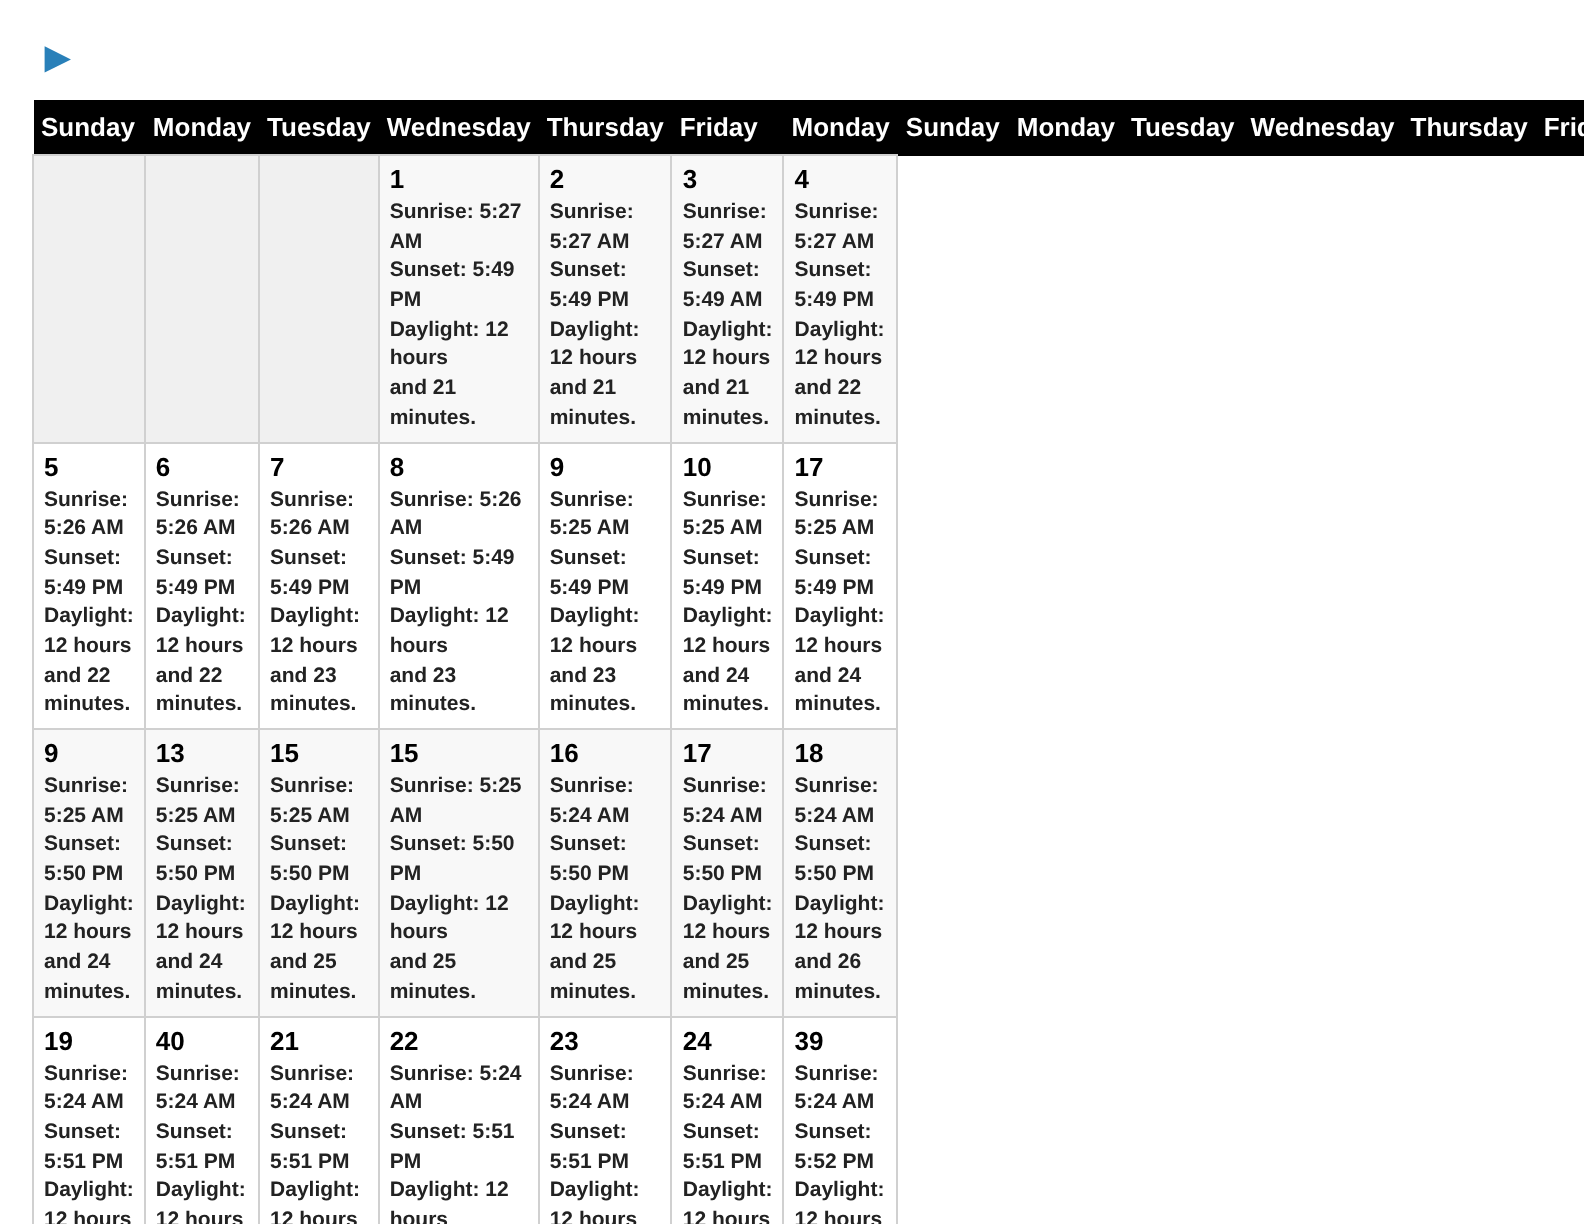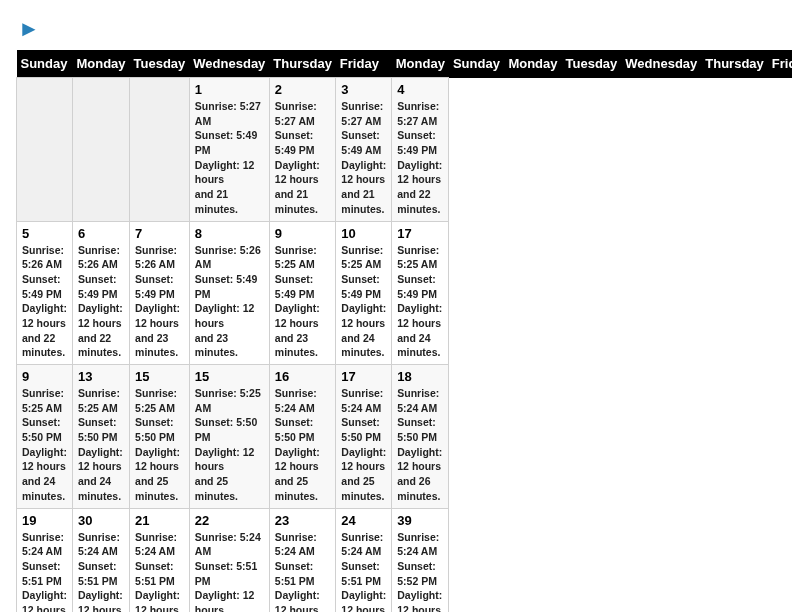--- a/index.html
+++ b/index.html
@@ -268,21 +268,21 @@
       </tr>
       <tr>
         <td>
           <span class="day-num">19</span>
           <div class="day-info" style="white-space: pre-line;">Sunrise: 5:24 AM
 Sunset: 5:51 PM
 Daylight: 12 hours
 and 26 minutes.</div>
         </td>
         <td>
-          <span class="day-num">30</span>
+          <span class="day-num">40</span>
           <div class="day-info" style="white-space: pre-line;">Sunrise: 5:24 AM
 Sunset: 5:51 PM
 Daylight: 12 hours
 and 26 minutes.</div>
         </td>
         <td>
           <span class="day-num">21</span>
           <div class="day-info" style="white-space: pre-line;">Sunrise: 5:24 AM
 Sunset: 5:51 PM
 Daylight: 12 hours

